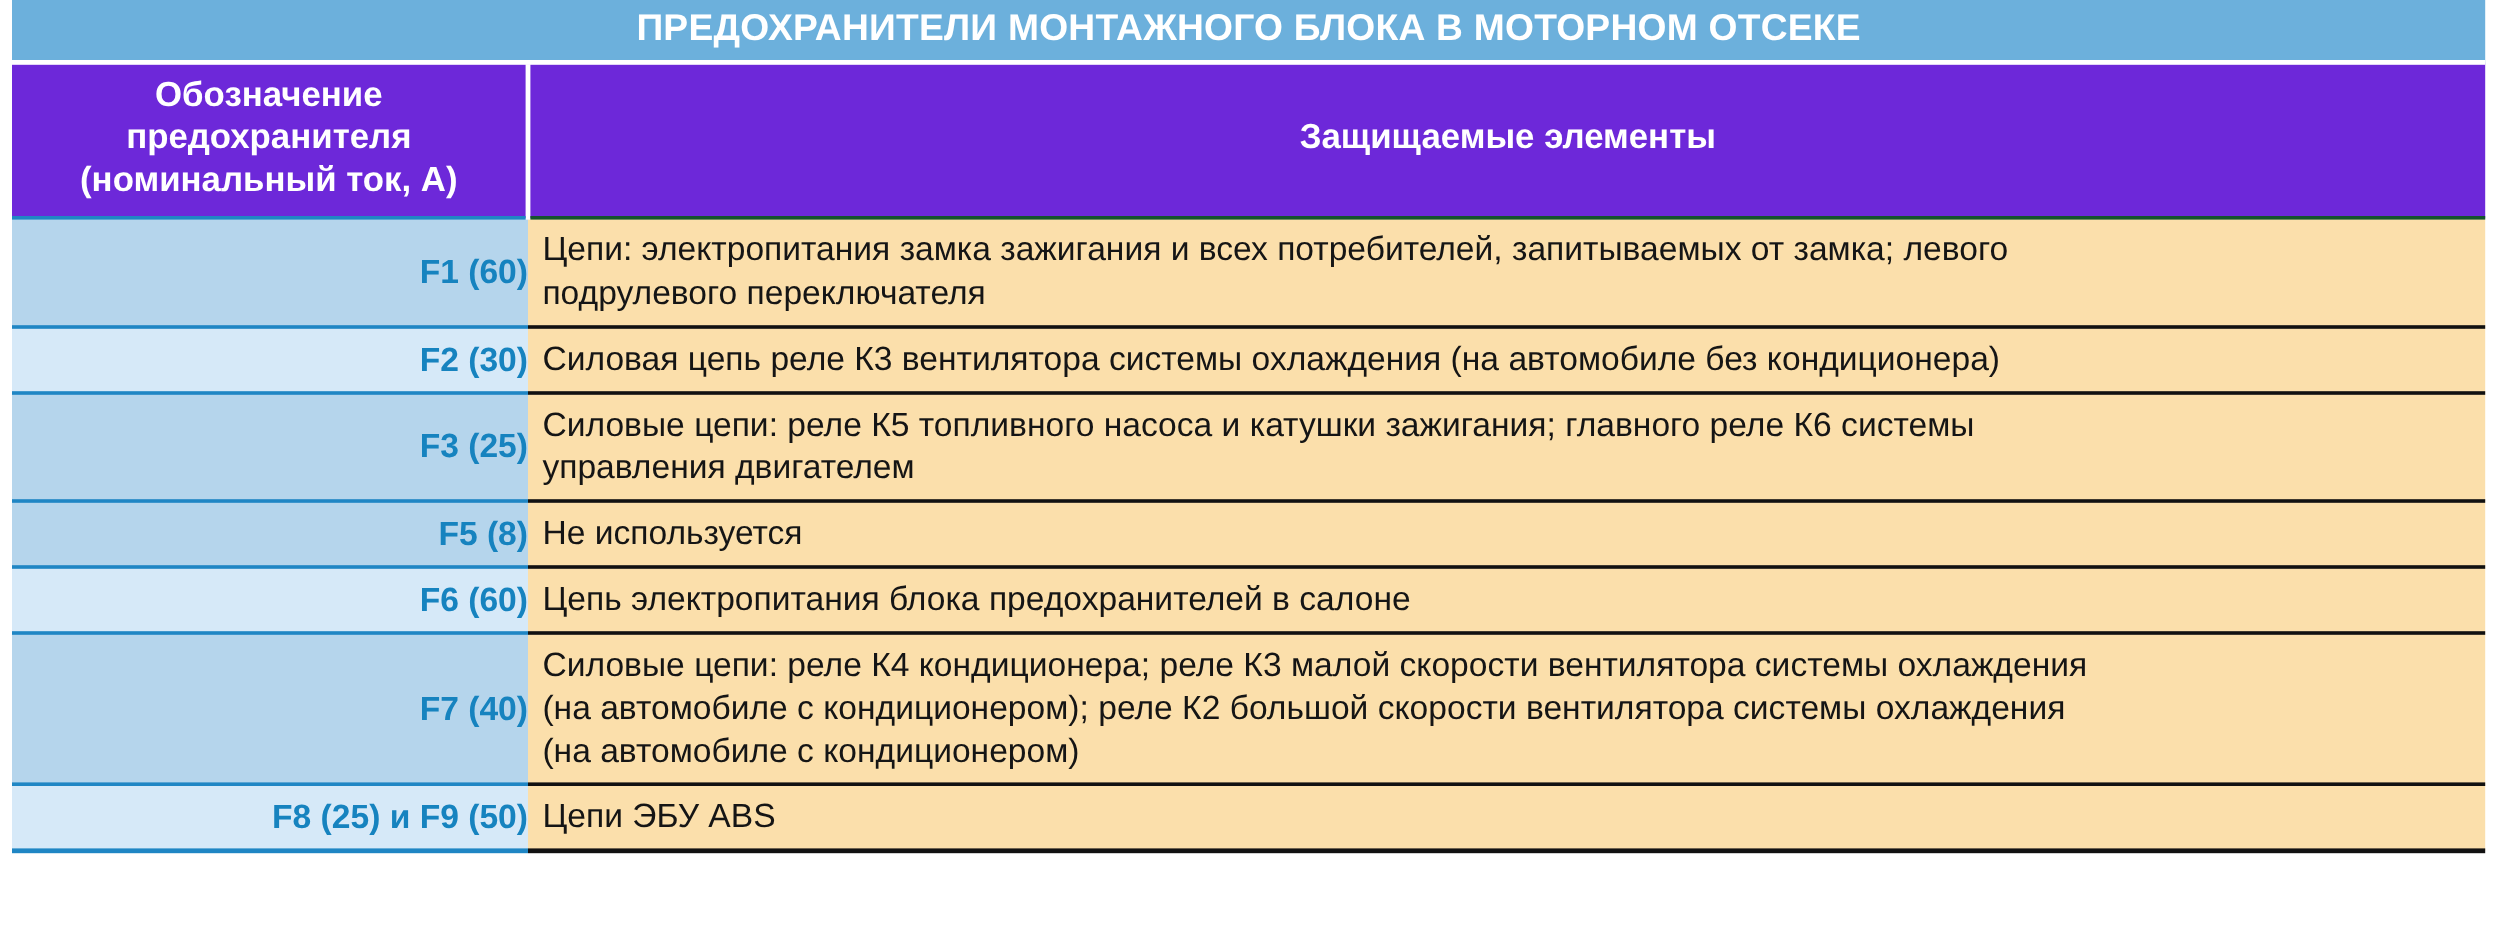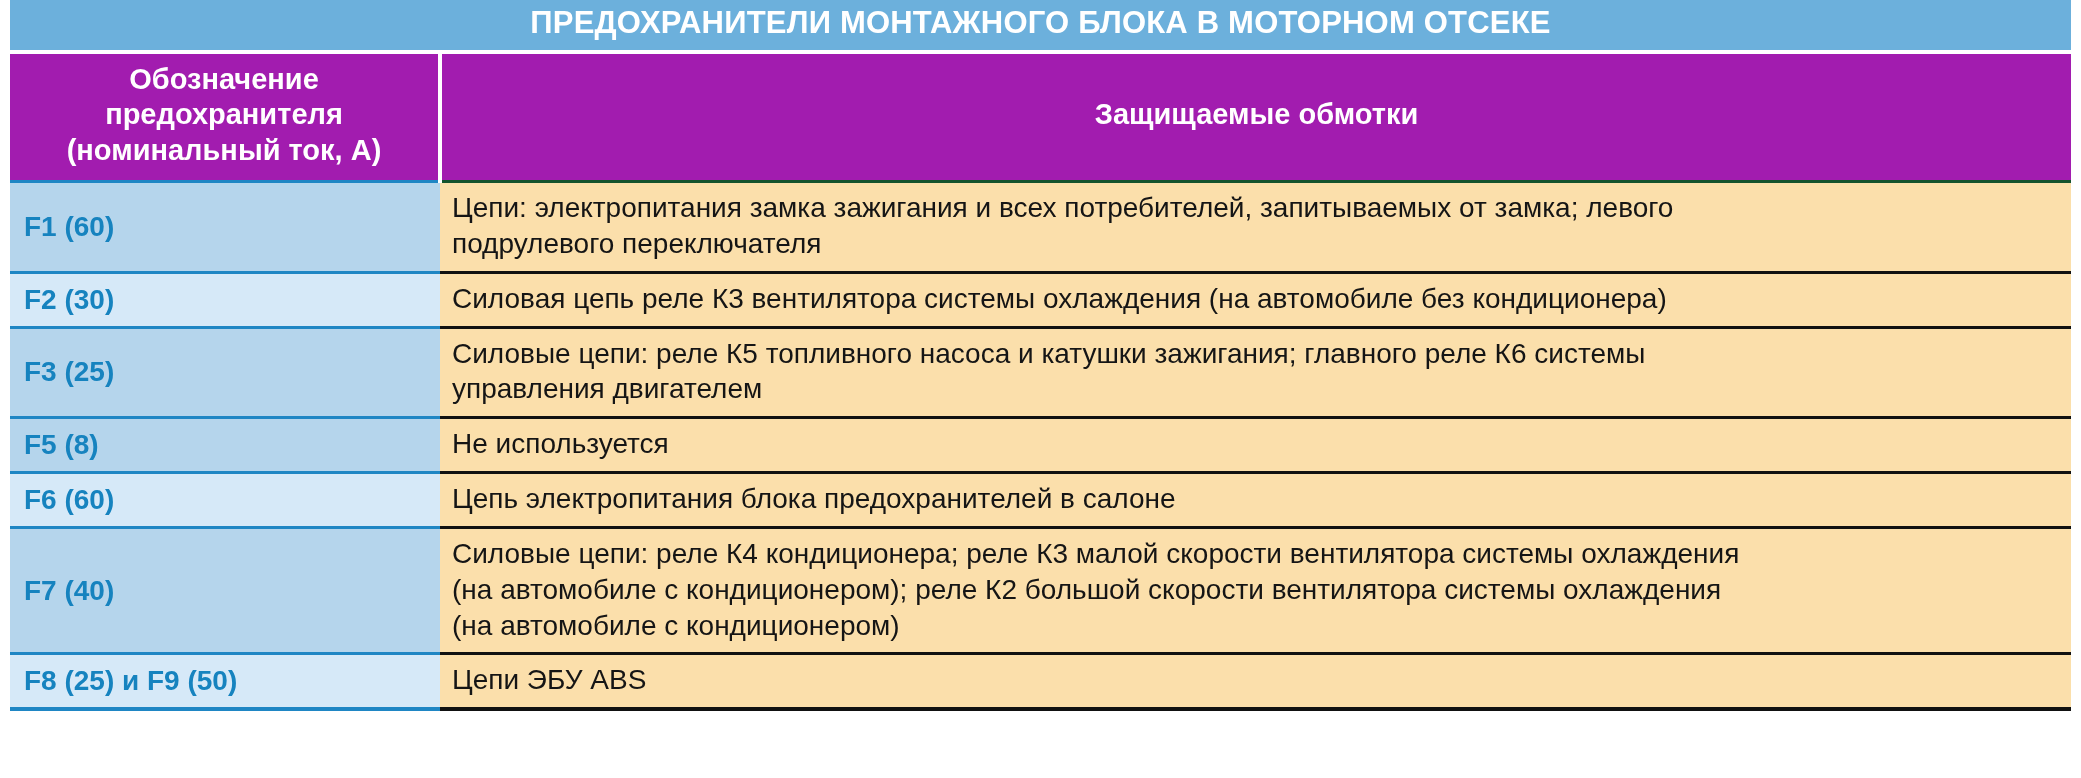--- a/index.html
+++ b/index.html
@@ -38,21 +38,21 @@
     font-weight: bold;
     letter-spacing: 0.2px;
     height: 42px;
     padding: 2px 0 6px 0;
     border-bottom: 4px solid #ffffff;
     white-space: nowrap;
   }
 
   
   .hdr {
-    background: #a21caf;
+    background: #6d28d9;
     color: #ffffff;
     font-weight: bold;
     text-align: center;
     vertical-align: middle;
     font-size: 29px;
     line-height: 1.22;
     padding: 8px 6px 12px 6px;
   }
   .hdr-left {
     border-right: 4px solid #ffffff;
@@ -65,20 +65,21 @@
   col.c-left { width: 430px; }
 
   td.fuse-id {
     color: #1683bf;
     font-weight: bold;
     font-size: 28px;
     padding: 6px 0 6px 14px;
     vertical-align: middle;
     border-top: 3px solid #1f86c4;
     white-space: nowrap;
+    text-align: right;
   }
   td.fuse-desc {
     background: #fbdfab;
     color: #151515;
     font-size: 28px;
     line-height: 1.28;
     padding: 7px 10px 9px 12px;
     vertical-align: middle;
     border-top: 3px solid #111111;
   }
@@ -106,21 +107,21 @@
     <thead>
       <tr>
         <th class="title-cell" colspan="2">ПРЕДОХРАНИТЕЛИ МОНТАЖНОГО БЛОКА В МОТОРНОМ ОТСЕКЕ</th>
       </tr>
       <tr>
         <th class="hdr hdr-left">
           <span class="hdr-line">Обозначение</span>
           <span class="hdr-line">предохранителя</span>
           <span class="hdr-line">(номинальный ток, А)</span>
         </th>
-        <th class="hdr hdr-right">Защищаемые обмотки</th>
+        <th class="hdr hdr-right">Защищаемые элементы</th>
       </tr>
     </thead>
     <tbody>
 
       <tr class="shade-a row-first">
         <td class="fuse-id">F1 (60)</td>
         <td class="fuse-desc">
           <span class="desc-line">Цепи: электропитания замка зажигания и всех потребителей, запитываемых от замка; левого</span>
           <span class="desc-line">подрулевого переключателя</span>
         </td>

